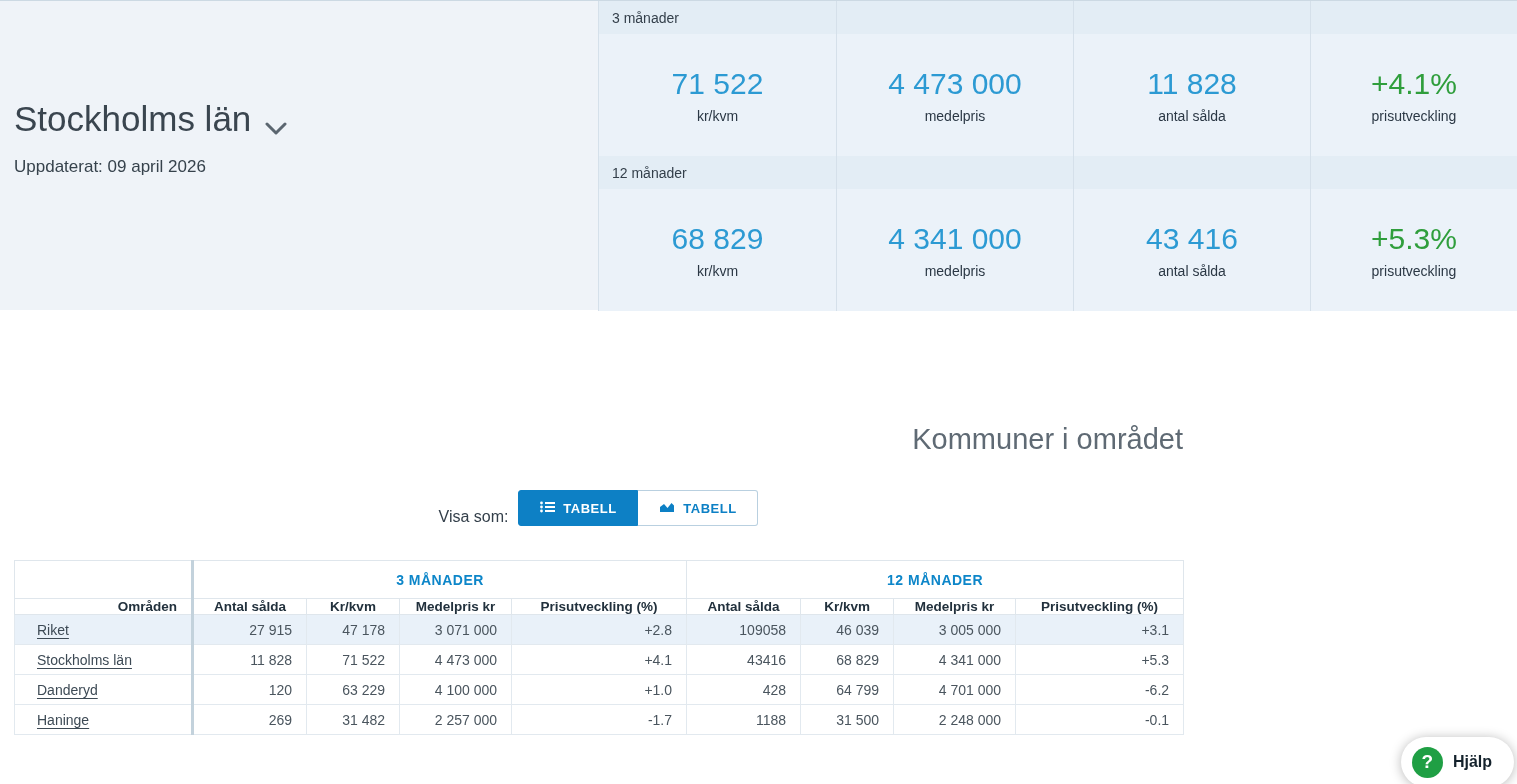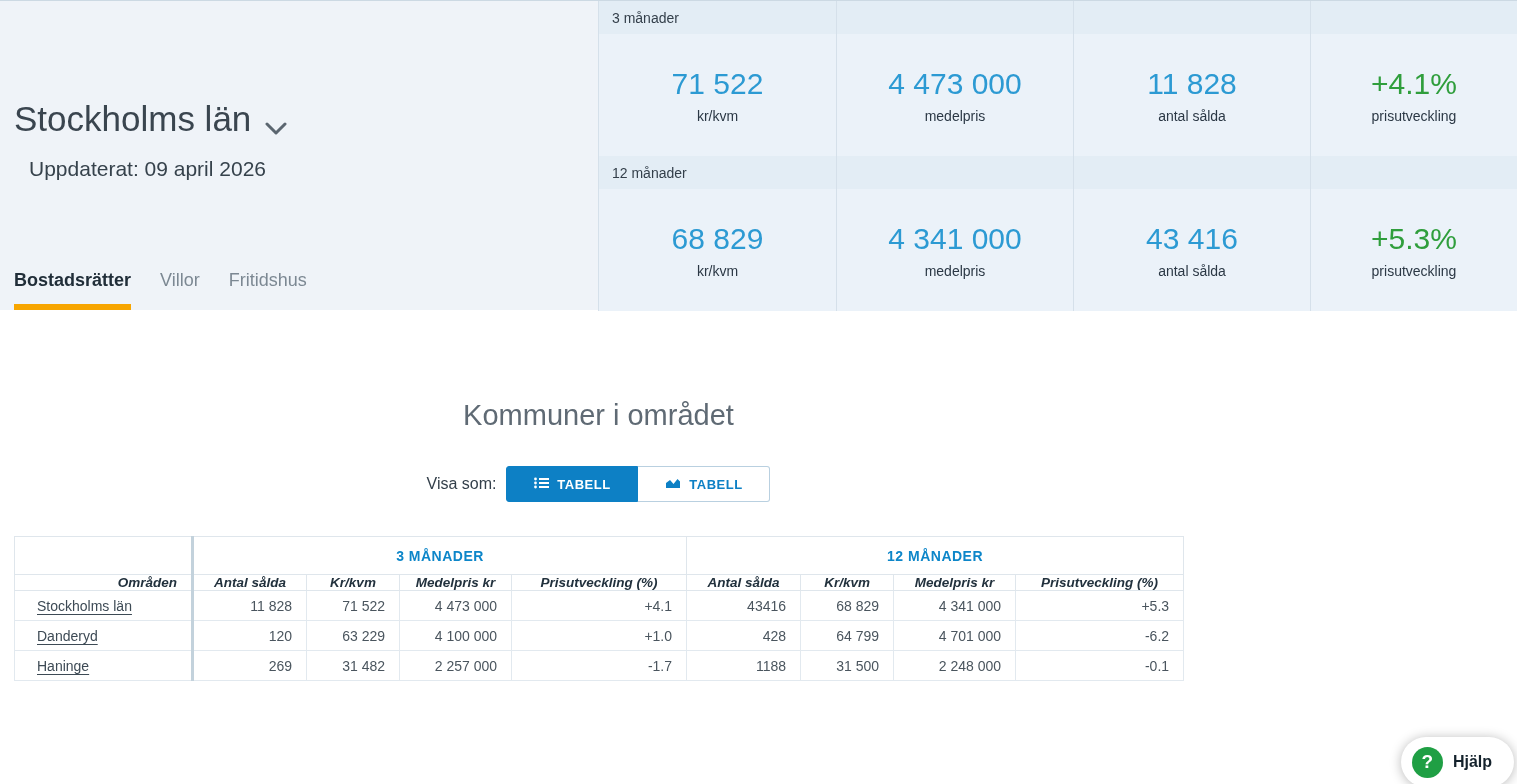--- a/index.html
+++ b/index.html
@@ -6,21 +6,21 @@
   html,body { width:1517px; height:784px; overflow:hidden; background:#fff;
     font-family:"Liberation Sans","DejaVu Sans",sans-serif; }
 
   
   .hero { position:relative; width:100%; height:310px; background:#eff3f8;
     border-top:1px solid #ccd9e3; }
   .hero-left { position:absolute; left:14px; top:0; width:584px; height:100%; }
   .page-title { position:absolute; left:0; top:94px; font-size:35px; color:#3a454f;
     font-weight:400; display:flex; align-items:center; gap:14px; }
   .chevron { display:inline-block; margin-top:8px; }
-  .updated { position:absolute; left:15px; top:156px; font-size:21px; color:#36424c; }
+  .updated { position:absolute; left:0; top:156px; font-size:17px; color:#36424c; }
 
   .tabs { position:absolute; left:0; bottom:0; display:flex; align-items:flex-end; }
   .tab { font-size:18px; color:#7c8893; margin-right:29px; padding-bottom:19px; cursor:pointer; }
   .tab.active { color:#212e39; font-weight:bold; padding-bottom:13px;
     border-bottom:6px solid #f7a500; }
 
   
   .stats { position:absolute; left:598px; top:0; width:919px; height:100%;
     display:grid; grid-template-columns:238px 237px 237px 207px;
     grid-template-rows:33px 122px 33px 122px; }
@@ -28,41 +28,41 @@
     display:flex; align-items:center; padding-left:13px;
     font-size:14px; color:#333f4a; }
   .vcell { background:#ebf2f9; border-left:1px solid #d5e0ea;
     display:flex; flex-direction:column; align-items:center; justify-content:center; }
   .stat-value { font-size:30px; color:#2c9ad3; }
   .stat-value.green { color:#2f9e3c; }
   .stat-label { font-size:14px; color:#2b3845; margin-top:7px; }
 
   
   .content { width:1169px; margin-left:14px; }
-  .section-heading { margin-top:89px; text-align:center; font-size:29px;
+  .section-heading { margin-top:113px; text-align:right; font-size:29px;
     font-weight:400; color:#5f6a74; }
-  .visa-row { margin-top:34px; display:flex; align-items:center; justify-content:center; }
+  .visa-row { margin-top:34px; display:flex; align-items:flex-end; justify-content:center; }
   .visa-label { font-size:16px; color:#333f4a; margin-right:10px; }
   .toggle-group { display:flex; }
-  .toggle-btn { width:132px; height:36px; display:flex; align-items:center; justify-content:center;
+  .toggle-btn { width:120px; height:36px; display:flex; align-items:center; justify-content:center;
     gap:8px; font-size:13px; font-weight:bold; letter-spacing:.5px; cursor:pointer;
     border:1px solid #0d80c5; background:#fff; color:#0d80c5; }
   .toggle-btn.active { background:#0d80c5; color:#fff; border-color:#0d80c5;
     border-radius:3px 0 0 3px; }
   .toggle-btn.inactive { border-left:none; border-color:#b9d0e0; border-radius:0 3px 3px 0; }
   .toggle-btn svg { flex:0 0 auto; }
 
   
   table.kommun { margin-top:34px; width:1169px; border-collapse:collapse; table-layout:fixed;
     font-size:14px; }
   table.kommun th, table.kommun td { border:1px solid #e2e9ef; background:#fff; }
   tr.group-row th { height:38px; font-size:14px; font-weight:bold; color:#0d86c9;
     letter-spacing:.5px; text-align:center; border-color:#dfe6ec; }
   tr.colhead-row th { height:16px; font-size:13.5px; font-weight:bold; color:#22313d;
-    text-align:center; border-color:#dfe6ec;font-style:italic; }
+    text-align:center; border-color:#dfe6ec; }
   tr.colhead-row th.area-col { text-align:right; padding-right:14px; }
   .area-col { border-right:3px solid #c3d2dc !important; }
   tbody td { height:30px; text-align:right; padding-right:14px; color:#4a555e; }
   tbody td.area-cell { text-align:left; padding-left:22px; padding-right:0; }
   tbody tr.alt td { background:#e9f1f9; }
   tbody tr.sep-top td { border-top:3px solid #c3d2dc; }
   a.area-link { color:#3d4a55; text-decoration:underline; text-underline-offset:3px; cursor:pointer; }
 
   
   .help-btn { position:fixed; top:737px; right:3px; height:50px; background:#fff;
@@ -80,25 +80,20 @@
   <div class="hero-left">
     <div class="page-title">
       <span>Stockholms län</span>
       <span class="chevron">
         <svg width="22" height="13" viewBox="0 0 22 13">
             <polyline points="2,2 11,11 20,2" fill="none" stroke="#5b6670" stroke-width="3" stroke-linecap="round" stroke-linejoin="round"></polyline>
           </svg>
       </span>
     </div>
     <div class="updated">Uppdaterat: 09 april 2026</div>
-    <div class="tabs">
-      <span class="tab active">Bostadsrätter</span>
-      <span class="tab">Villor</span>
-      <span class="tab">Fritidshus</span>
-    </div>
   </div>
 
   <div class="stats">
 
     <div class="strip">
         <span>3 månader</span>
       </div>
     <div class="strip"></div>
     <div class="strip"></div>
     <div class="strip"></div>
@@ -200,20 +195,31 @@
           <th>Kr/kvm</th>
           <th>Medelpris kr</th>
           <th>Prisutveckling (%)</th>
           <th>Antal sålda</th>
           <th>Kr/kvm</th>
           <th>Medelpris kr</th>
           <th>Prisutveckling (%)</th>
         </tr>
     </thead>
     <tbody>
+        <tr class="alt">
+          <td class="area-cell area-col"><a class="area-link" href="#">Riket</a></td>
+          <td>27 915</td>
+          <td>47 178</td>
+          <td>3 071 000</td>
+          <td>+2.8</td>
+          <td>109058</td>
+          <td>46 039</td>
+          <td>3 005 000</td>
+          <td>+3.1</td>
+        </tr>
         <tr>
           <td class="area-cell area-col"><a class="area-link" href="#">Stockholms län</a></td>
           <td>11 828</td>
           <td>71 522</td>
           <td>4 473 000</td>
           <td>+4.1</td>
           <td>43416</td>
           <td>68 829</td>
           <td>4 341 000</td>
           <td>+5.3</td>

